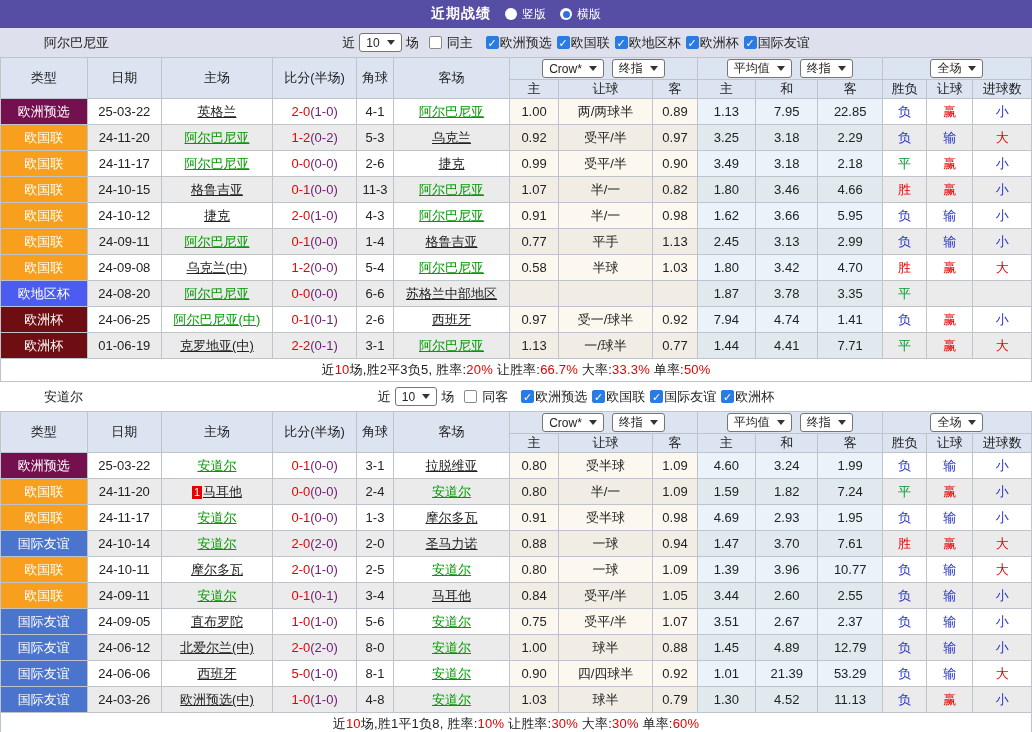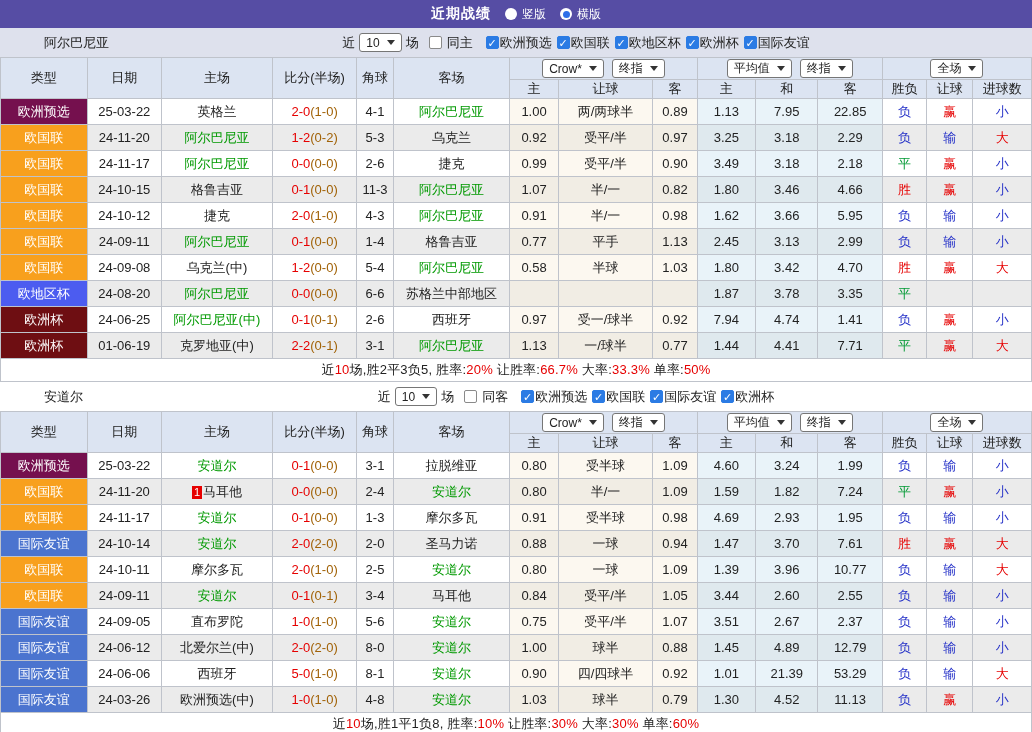--- a/index.html
+++ b/index.html
@@ -49,24 +49,24 @@
   .sel-cell { background: #DCE4F2; }
   .sel-wrap { display: flex; align-items: center; justify-content: center; gap: 8px; }
   .stats-table tbody td { height: 26px; font-size: 13px; }
   tr.odd td { background: #FFFFFF; }
   tr.even td { background: #EBEBEB; }
   tr.odd td.crow { background: #FCF8F0; }
   tr.even td.crow { background: #F1EDE4; }
   tr.odd td.avg { background: #E9F3F9; }
   tr.even td.avg { background: #DFE9EE; }
   td.type-cell { font-size: 12px; }
-  .team { cursor: pointer; }
+  .team { cursor: pointer; text-decoration: underline; }
   .team.green { color: #009900; }
   .score-main { color: #E60000; }
-  .score-half { color: #a16207; }
+  .score-half { color: #701a75; }
   .rank-badge {
     display: inline-block; background: #E60000; color: #fff; font-size: 11px;
     padding: 0 2px; margin-right: 1px; line-height: 13px;
   }
   tfoot td { height: 23px; background: #fff; font-size: 13px; border: 1px solid #BFC3CB; }
   .red { color: #E60000; }
   .summary-part { letter-spacing: 0.2px; }
 </style>
 </head>
 <body>

